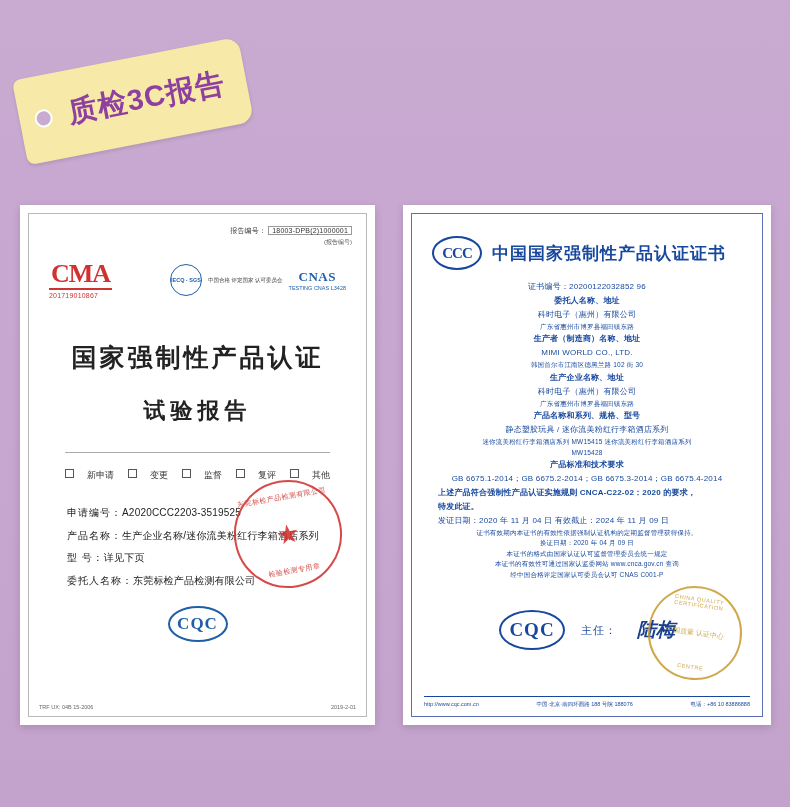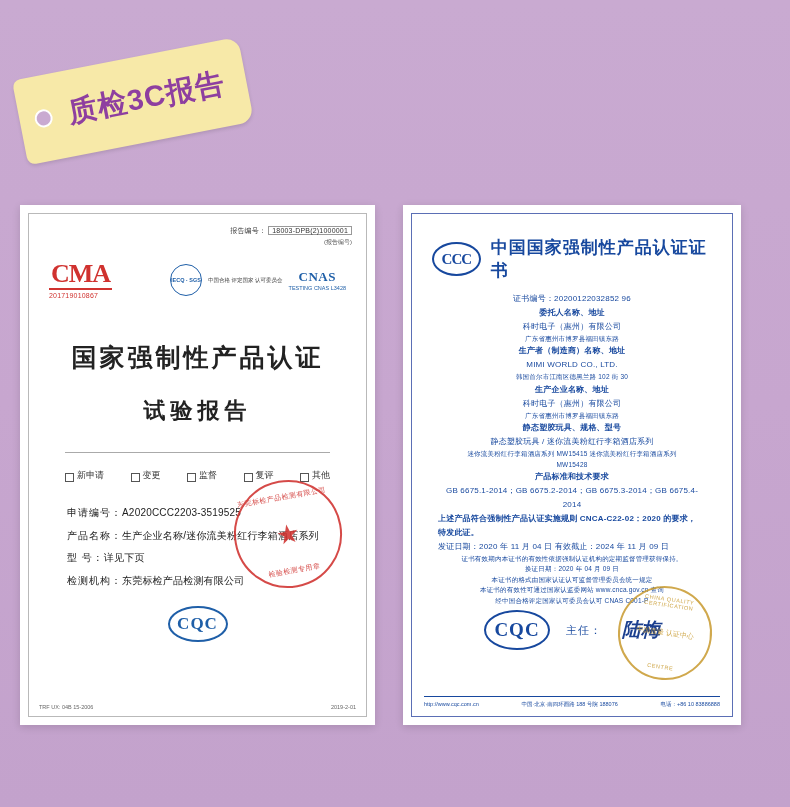--- a/index.html
+++ b/index.html
@@ -65,21 +65,21 @@
     left: 20px;
     top: 205px;
     width: 355px;
     height: 520px;
     padding: 8px;
     box-sizing: border-box;
   }
   .cert-right {
     left: 403px;
     top: 205px;
-    width: 338px;
+    width: 368px;
     height: 520px;
     padding: 8px;
     box-sizing: border-box;
   }
   .inner-frame {
     position: relative;
     width: 100%;
     height: 100%;
     border: 1px solid #b9b9b9;
     box-sizing: border-box;
@@ -200,22 +200,22 @@
   }
   .checkboxes {
     display: flex;
     justify-content: space-between;
     margin: 16px 22px 0 22px;
     font-size: 9px;
     color: #333;
   }
   .cb {
     display: flex;
-    align-items: flex-end;
-    gap: 3px;
+    align-items: flex-start;
+    gap: 13px;
   }
   .cb-box {
     width: 7px;
     height: 7px;
     border: 1px solid #555;
     display: inline-block;
   }
   .field-list {
     margin: 20px 0 0 24px;
     font-size: 10px;
@@ -485,21 +485,21 @@
         <div>
           <span class="field-label">申请编号：</span><span class="field-val">A2020CCC2203-3519525</span>
         </div>
         <div>
           <span class="field-label">产品名称：</span><span class="field-val">生产企业名称/迷你流美粉红行李箱酒店系列</span>
         </div>
         <div>
           <span class="field-label">型    号：</span><span class="field-val">详见下页</span>
         </div>
         <div>
-          <span class="field-label">检测机构：</span><span class="field-val">东莞标检产品检测有限公司</span>
+          <span class="field-label">委托人名称：</span><span class="field-val">东莞标检产品检测有限公司</span>
         </div>
       </div>
 
       <div class="stamp">
         <div class="stamp-top">东莞标检产品检测有限公司</div>
         <div class="stamp-star">★</div>
         <div class="stamp-bottom">检验检测专用章</div>
       </div>
 
       <div class="cqc-left">CQC</div>
@@ -521,21 +521,21 @@
         <div class="r-line center">证书编号：20200122032852 96</div>
         <div class="r-line center b">委托人名称、地址</div>
         <div class="r-line center">科时电子（惠州）有限公司</div>
         <div class="r-line center tiny">广东省惠州市博罗县福田镇东路</div>
         <div class="r-line center b">生产者（制造商）名称、地址</div>
         <div class="r-line center">MIMI WORLD CO., LTD.</div>
         <div class="r-line center tiny">韩国首尔市江南区德黑兰路 102 街 30</div>
         <div class="r-line center b">生产企业名称、地址</div>
         <div class="r-line center">科时电子（惠州）有限公司</div>
         <div class="r-line center tiny">广东省惠州市博罗县福田镇东路</div>
-        <div class="r-line center b">静态塑胶玩具、规格、型号</div>
+        <div class="r-line center b">产品名称和系列、规格、型号</div>
         <div class="r-line center">静态塑胶玩具    /    迷你流美粉红行李箱酒店系列</div>
         <div class="r-line center tiny">迷你流美粉红行李箱酒店系列          MW15415    迷你流美粉红行李箱酒店系列</div>
         <div class="r-line center tiny">MW15428</div>
         <div class="r-line center b">产品标准和技术要求</div>
         <div class="r-line center">GB 6675.1-2014；GB 6675.2-2014；GB 6675.3-2014；GB 6675.4-2014</div>
         <div class="r-line b">上述产品符合强制性产品认证实施规则 CNCA-C22-02：2020 的要求，</div>
         <div class="r-line b">特发此证。</div>
         <div class="r-line">发证日期：2020 年 11 月 04 日        有效截止：2024 年 11 月 09 日</div>
         <div class="r-line center tiny">证书有效期内本证书的有效性依据强制认证机构的定期监督管理获得保持。</div>
         <div class="r-line center tiny">换证日期：2020 年 04 月 09 日</div>

